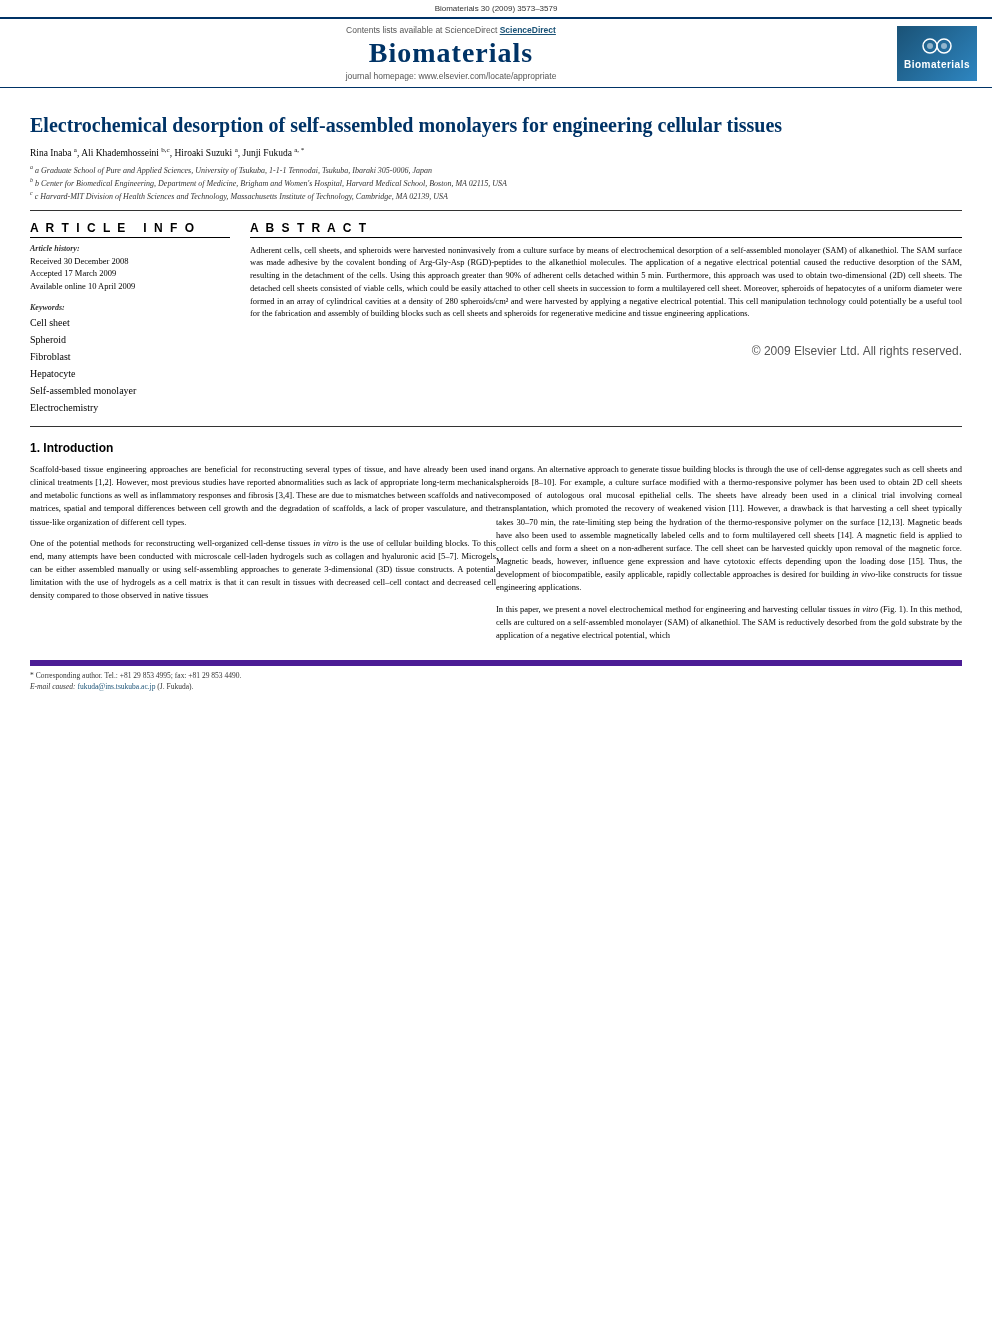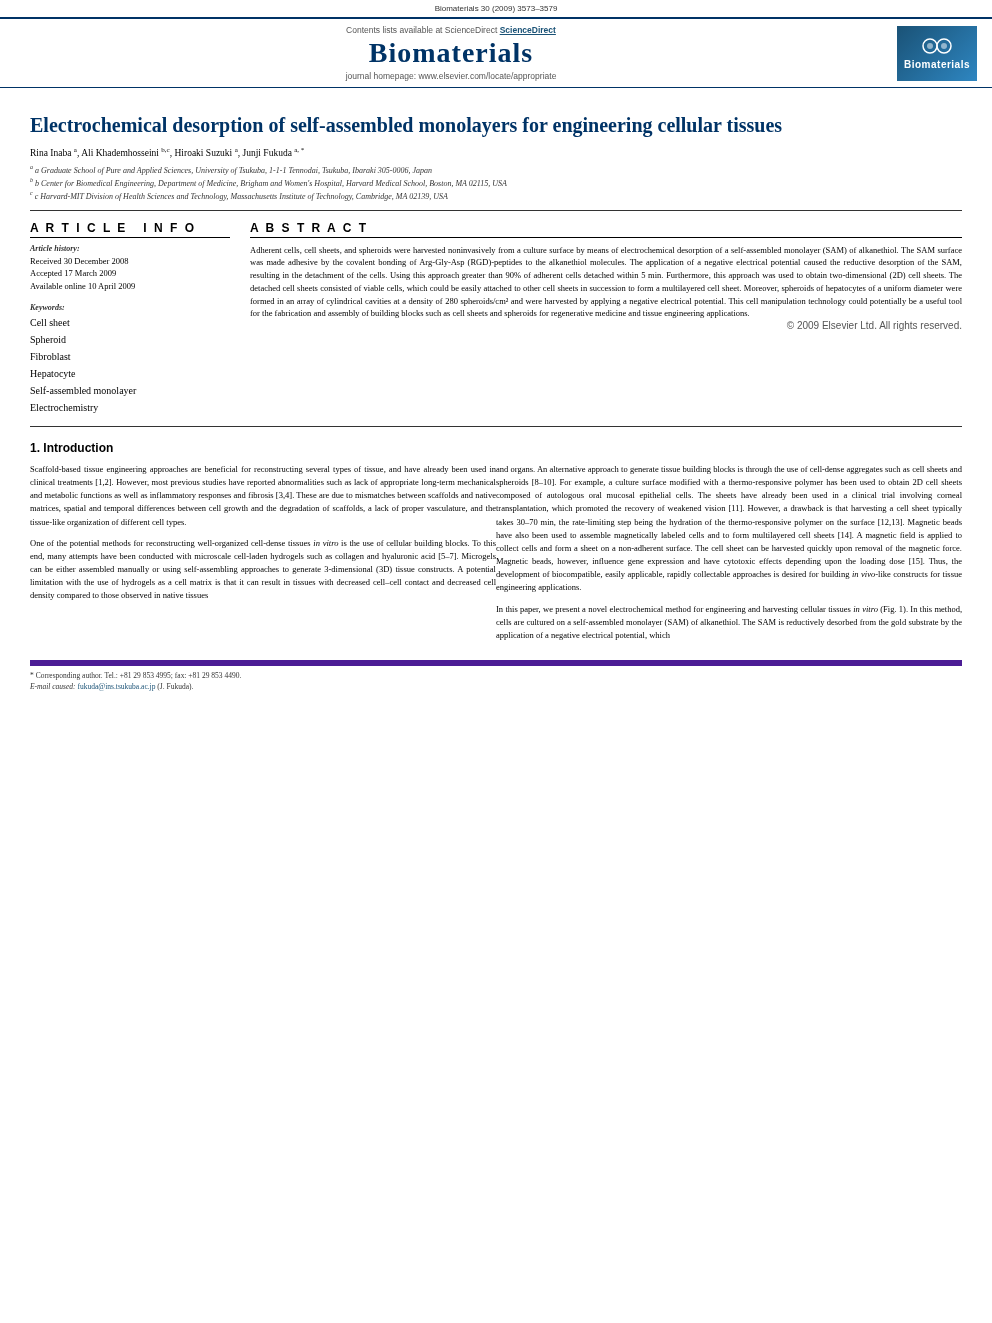--- a/index.html
+++ b/index.html
@@ -187,24 +187,24 @@
 
     
     .abstract-text {
       font-size: 8.5px;
       line-height: 1.5;
       text-align: justify;
       color: #000;
     }
 
     .copyright-note {
-      font-size: 10px;
+      font-size: 12px;
       color: #555;
       text-align: right;
-      margin-top: 0;
+      margin-top: 24px;
       font-family: Arial, sans-serif;
     }
 
     
     .section-title {
       font-size: 12px;
       font-weight: bold;
       color: #000;
       margin: 14px 0 6px;
       font-family: Arial, sans-serif;

